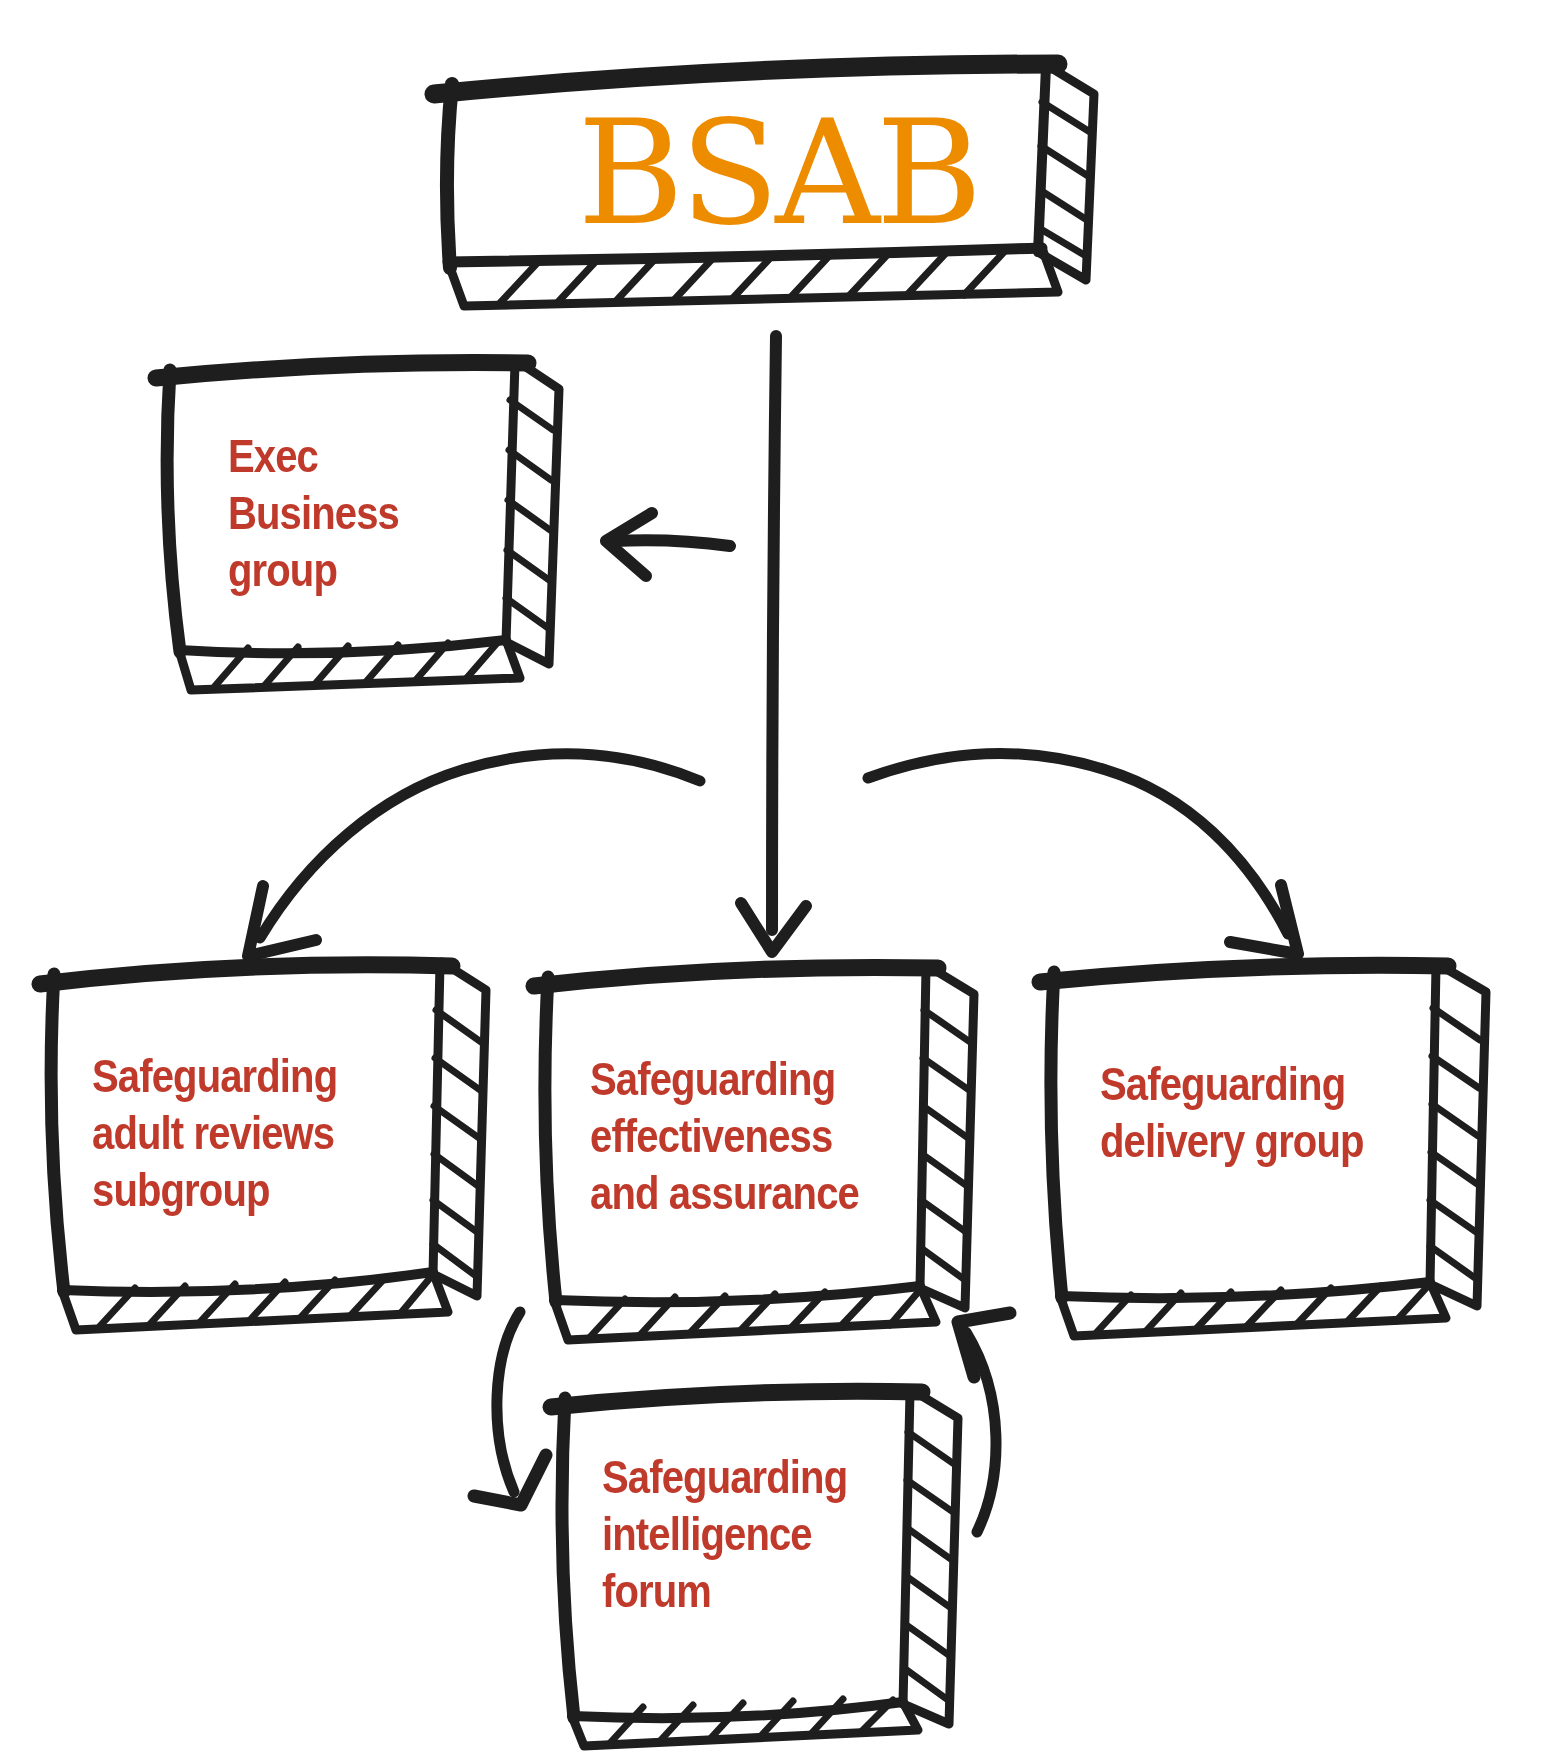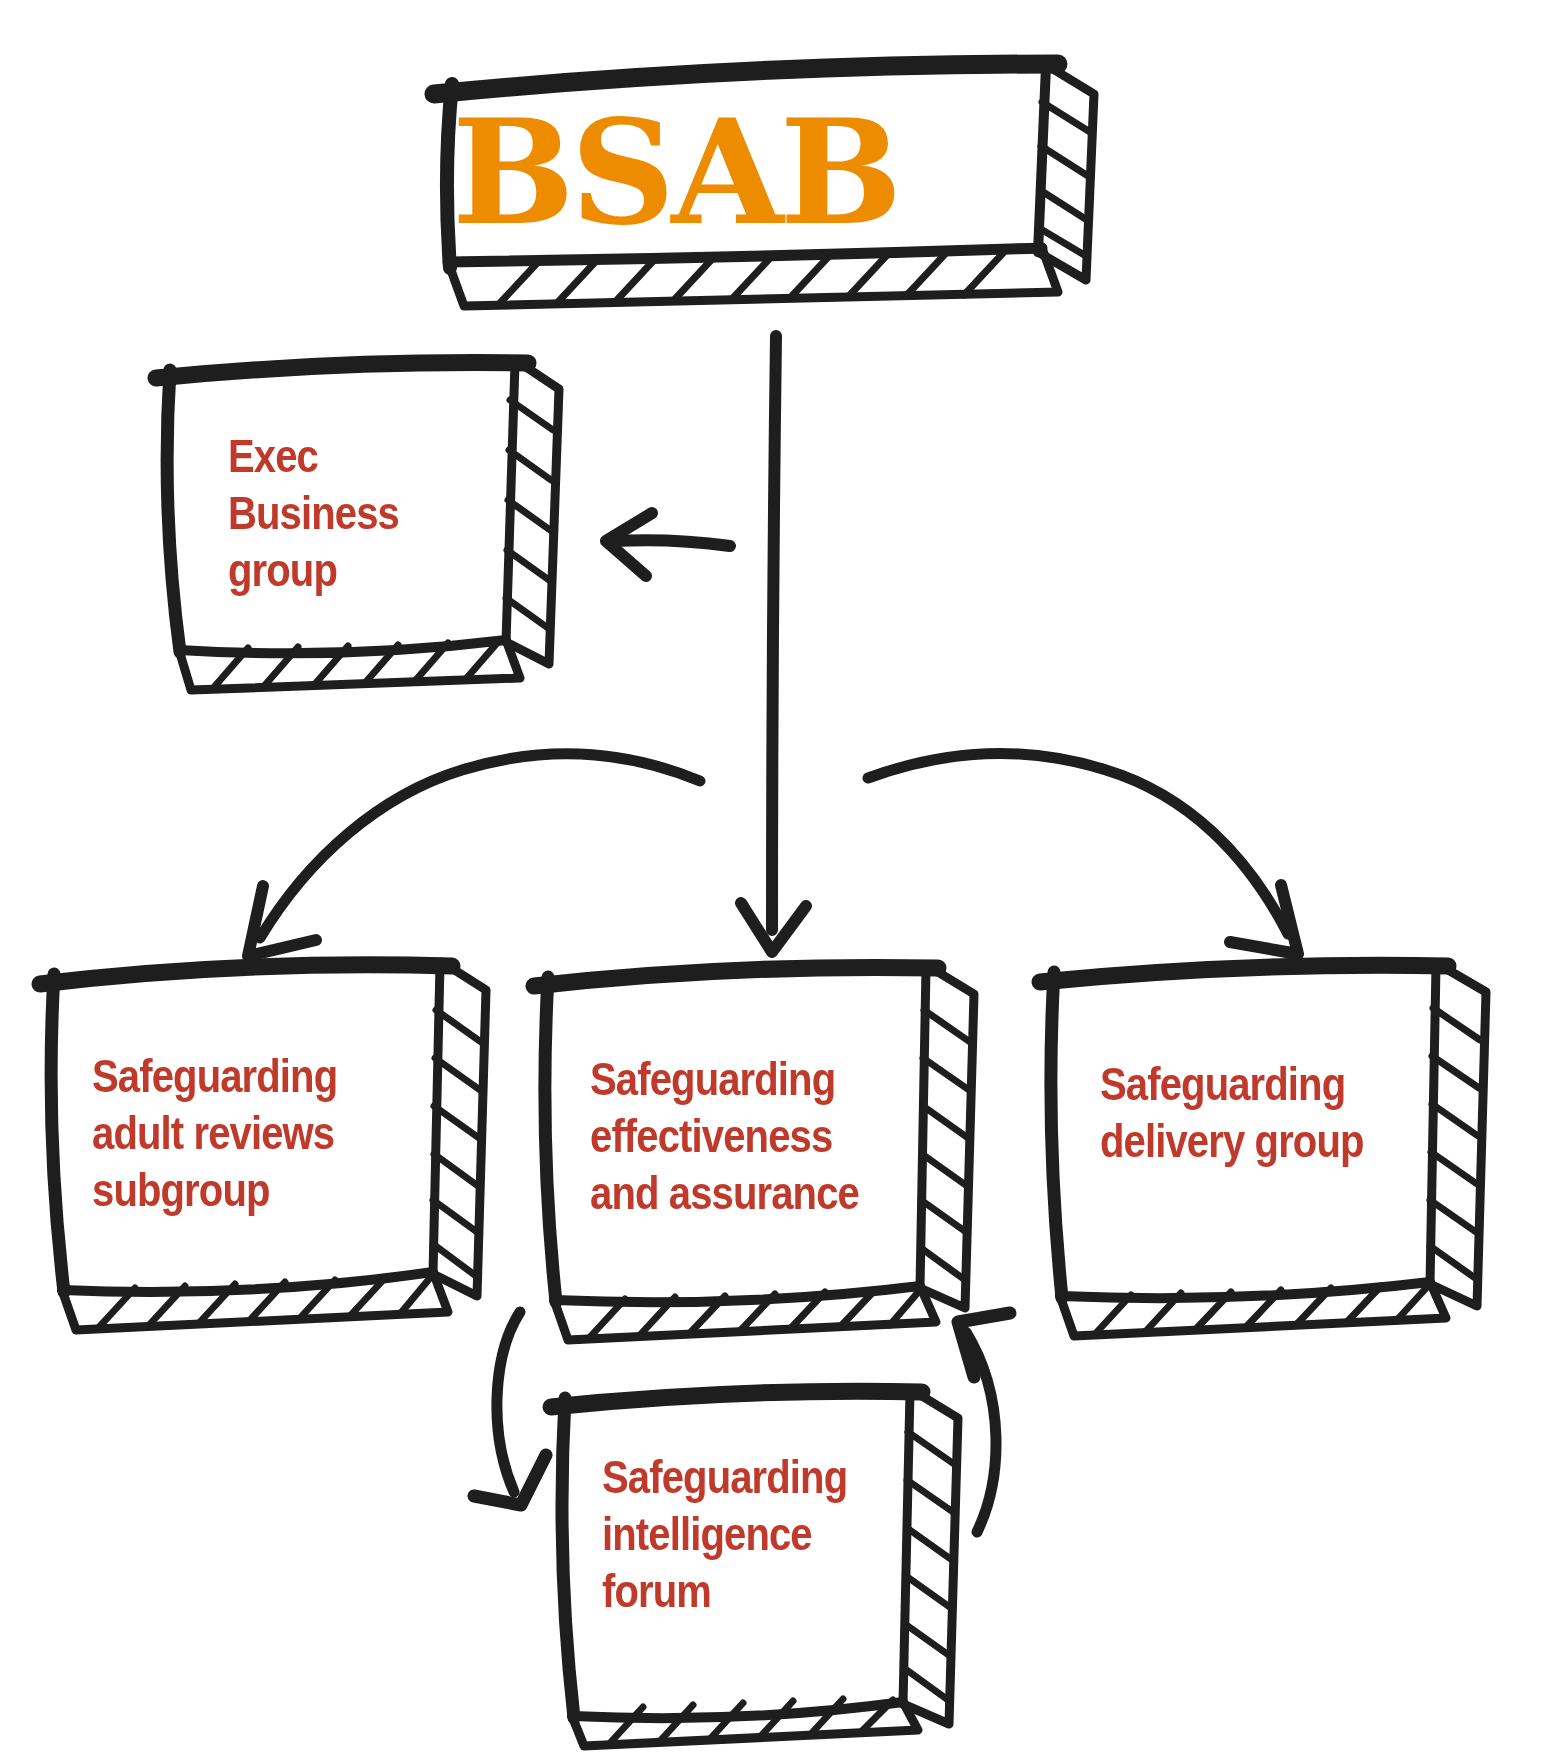--- a/index.html
+++ b/index.html
@@ -24,26 +24,27 @@
     font-size: 46px;
     line-height: 57px;
     letter-spacing: -1px;
     transform: scaleX(0.87);
     transform-origin: top left;
     white-space: nowrap;
   }
   .label .ln { display: block; }
   .label-bsab {
     position: absolute;
-    left: 452px;
+    left: 480px;
     top: 100px;
     width: 596px;
+    text-align: center;
     color: var(--orange, #ee8c00);
     font-family: "DejaVu Serif", serif;
-    font-weight: 700;
+    font-weight: 400;
     font-size: 145px;
     line-height: 145px;
     letter-spacing: -4px;
     white-space: nowrap;
   }
 </style>
 </head>
 <body>
 
 <div id="canvas">

